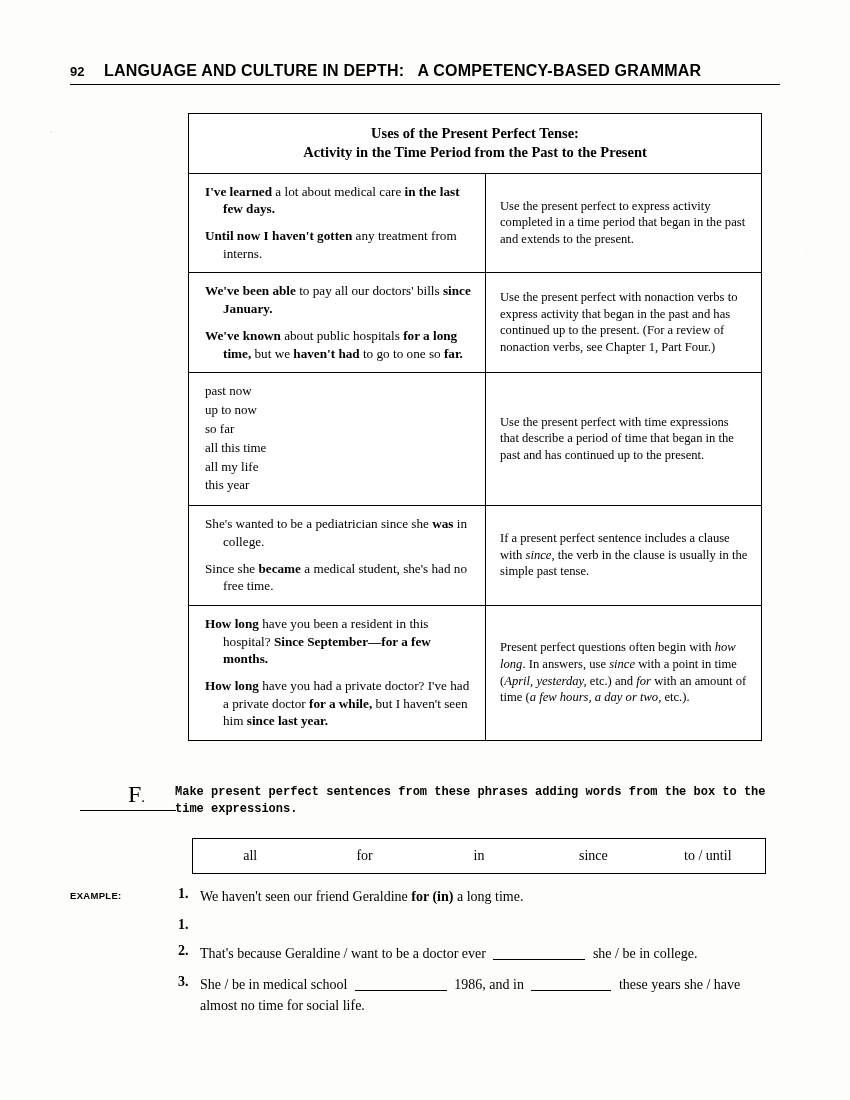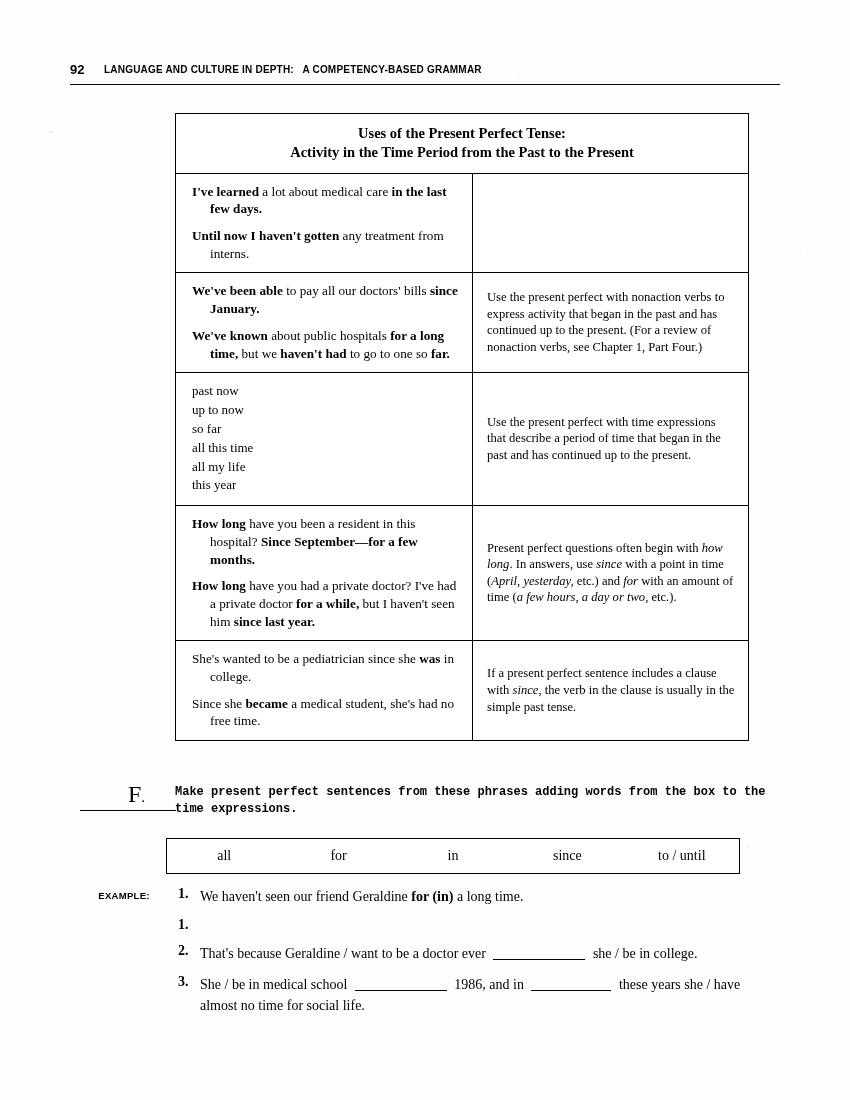--- a/index.html
+++ b/index.html
@@ -50,36 +50,36 @@
   }
   .page-number {
     font-family: "Liberation Sans", sans-serif;
     font-weight: bold;
     font-size: 13px;
     width: 34px;
   }
   .head-title {
     font-family: "Liberation Sans", sans-serif;
     font-weight: bold;
-    font-size: 10px;
+    font-size: 16px;
     letter-spacing: .2px;
     white-space: pre;
   }
   .head-rule {
     position: absolute;
     left: 70px;
     top: 84px;
     width: 710px;
     border-top: 1.6px solid #000;
   }
 
   
   .chart {
     position: absolute;
-    left: 175px;
+    left: 188px;
     top: 113px;
     width: 572px;
     border: 1.6px solid #000;
     background: #fff;
   }
   .chart-title {
     text-align: center;
     font-weight: bold;
     font-size: 14.5px;
     line-height: 1.3;
@@ -162,21 +162,21 @@
     font-weight: bold;
     font-size: 12px;
     line-height: 1.45;
     flex: 1;
     padding-top: 2px;
   }
 
   
   .wordbox {
     position: absolute;
-    left: 166px;
+    left: 192px;
     top: 838px;
     width: 572px;
     border: 1.5px solid #000;
     height: 34px;
     display: flex;
     align-items: center;
     background: #fff;
   }
   .wordbox span {
     flex: 1;
@@ -197,21 +197,20 @@
     align-items: flex-start;
     margin-bottom: 10px;
   }
   .example-label {
     font-family: "Liberation Sans", sans-serif;
     font-weight: bold;
     font-size: 9.5px;
     width: 108px;
     padding-top: 4px;
     letter-spacing: .3px;
-    text-align: center;
   }
   .item {
     display: flex;
     align-items: flex-start;
     margin-bottom: 10px;
     padding-left: 108px;
   }
   .item-num {
     width: 22px;
     flex: 0 0 22px;
@@ -247,20 +246,21 @@
     <div class="chart-title">
       <span class="ln">Uses of the Present Perfect Tense:</span>
       <span class="ln">Activity in the Time Period from the Past to the Present</span>
     </div>
 
     <div class="row">
       <div class="cell-left">
         <p class="ex"><span class="first"><b>I've learned</b> a lot about medical</span> care <b>in the last few days.</b></p>
         <p class="ex"><span class="first"><b>Until now I haven't gotten</b> any</span> treatment from interns.</p>
       </div>
+      <div class="cell-right">Use the present perfect to express activity completed in a time period that began in the past and extends to the present.</div>
     </div>
 
     <div class="row">
       <div class="cell-left">
         <p class="ex"><span class="first"><b>We've been able</b> to pay all our</span> doctors' bills <b>since January.</b></p>
         <p class="ex"><span class="first"><b>We've known</b> about public</span> hospitals <b>for a long time,</b> but we <b>haven't had</b> to go to one so <b>far.</b></p>
       </div>
       <div class="cell-right">Use the present perfect with nonaction verbs to express activity that began in the past and has continued up to the present. (For a review of nonaction verbs, see Chapter 1, Part Four.)</div>
     </div>
 
@@ -275,35 +275,35 @@
             <div>all my life</div>
             <div>this year</div>
           </div>
         </div>
       </div>
       <div class="cell-right">Use the present perfect with time expressions that describe a period of time that began in the past and has continued up to the present.</div>
     </div>
 
     <div class="row">
       <div class="cell-left">
+        <p class="ex"><span class="first">She's wanted to be a pediatrician</span> since she <b>was</b> in college.</p>
+        <p class="ex"><span class="first">Since she <b>became</b> a medical</span> student, she's had no free time.</p>
+      </div>
+      <div class="cell-right">
+        If a present perfect sentence includes a clause with <i>since</i>, the verb in the clause is usually in the simple past tense.
+      </div>
+    </div>
+
+    <div class="row">
+      <div class="cell-left">
         <p class="ex"><span class="first"><b>How long</b> have you been a</span> resident in this hospital? <b>Since September—for a few months.</b></p>
         <p class="ex"><span class="first"><b>How long</b> have you had a private</span> doctor? I've had a private doctor <b>for a while,</b> but I haven't seen him <b>since last year.</b></p>
       </div>
       <div class="cell-right">
         Present perfect questions often begin with <i>how long</i>. In answers, use <i>since</i> with a point in time (<i>April, yesterday,</i> etc.) and <i>for</i> with an amount of time (<i>a few hours, a day or two,</i> etc.).
-      </div>
-    </div>
-
-    <div class="row">
-      <div class="cell-left">
-        <p class="ex"><span class="first">She's wanted to be a pediatrician</span> since she <b>was</b> in college.</p>
-        <p class="ex"><span class="first">Since she <b>became</b> a medical</span> student, she's had no free time.</p>
-      </div>
-      <div class="cell-right">
-        If a present perfect sentence includes a clause with <i>since</i>, the verb in the clause is usually in the simple past tense.
       </div>
     </div>
   </div>
 
   <div class="ex-block">
     <div class="ex-letter-row">
       <div class="letter-wrap">
         <div class="letter"><span>F</span><span class="dot">.</span></div>
         <div class="letter-rule"></div>
       </div>

